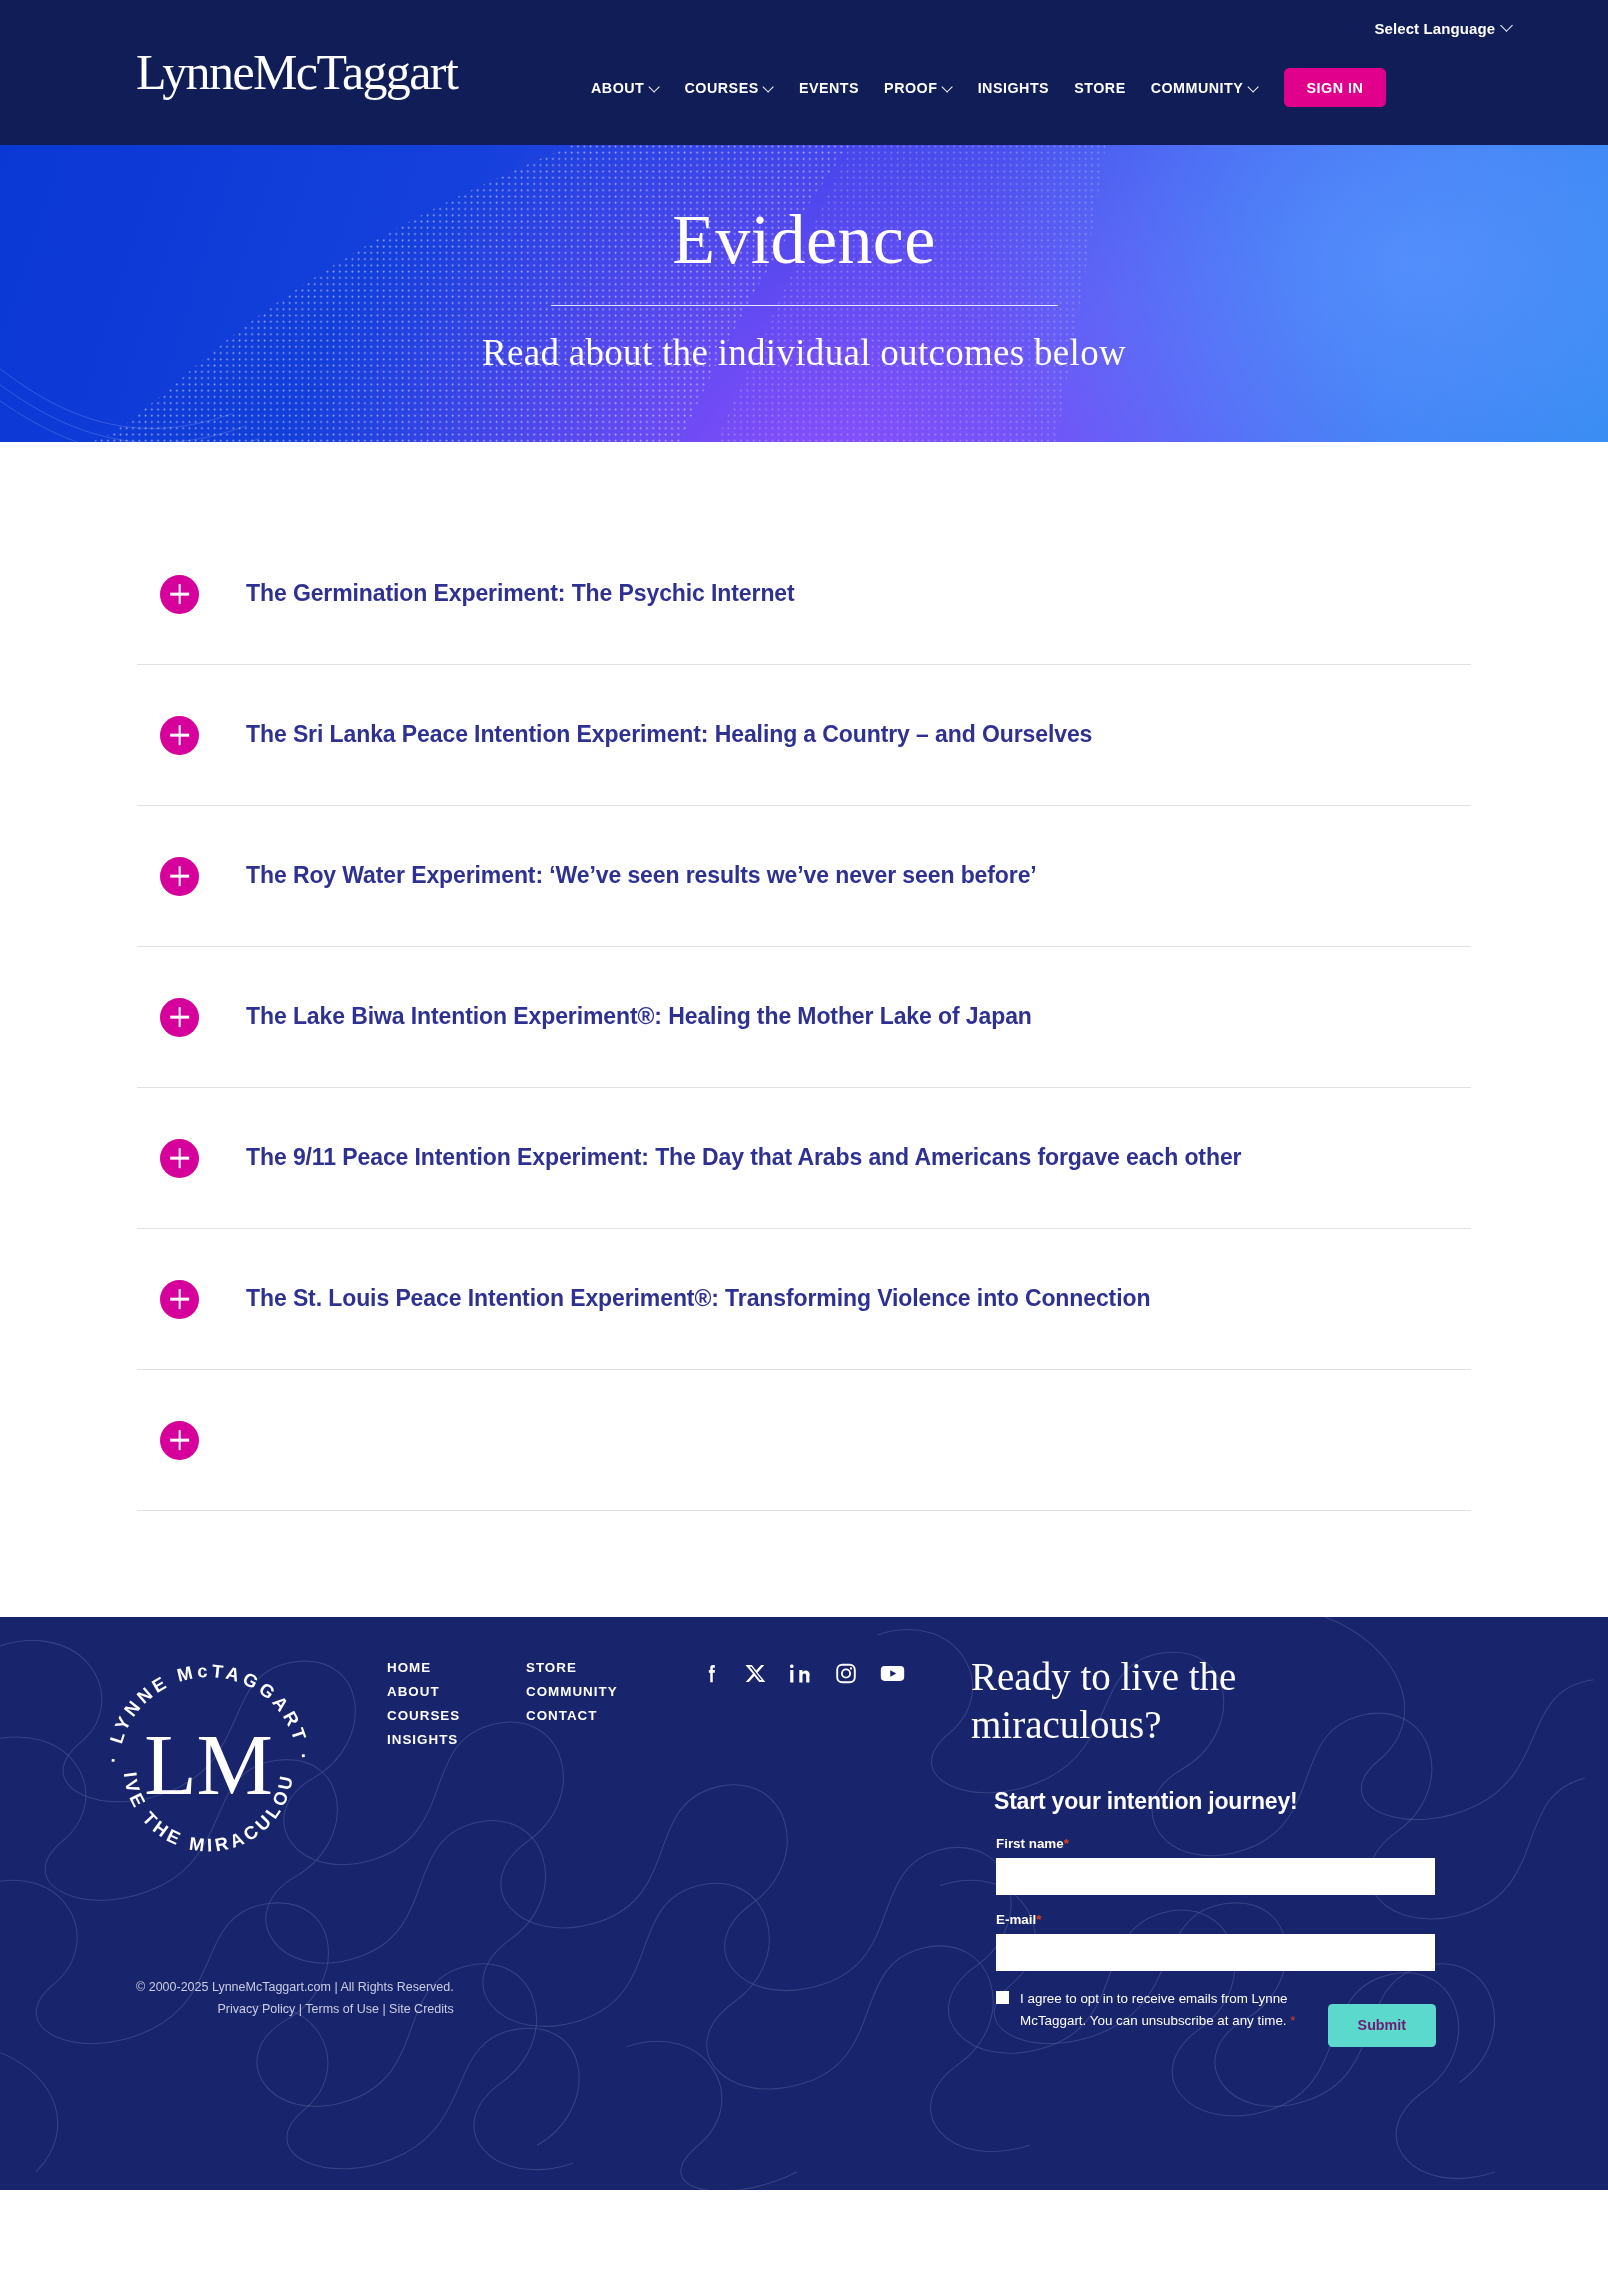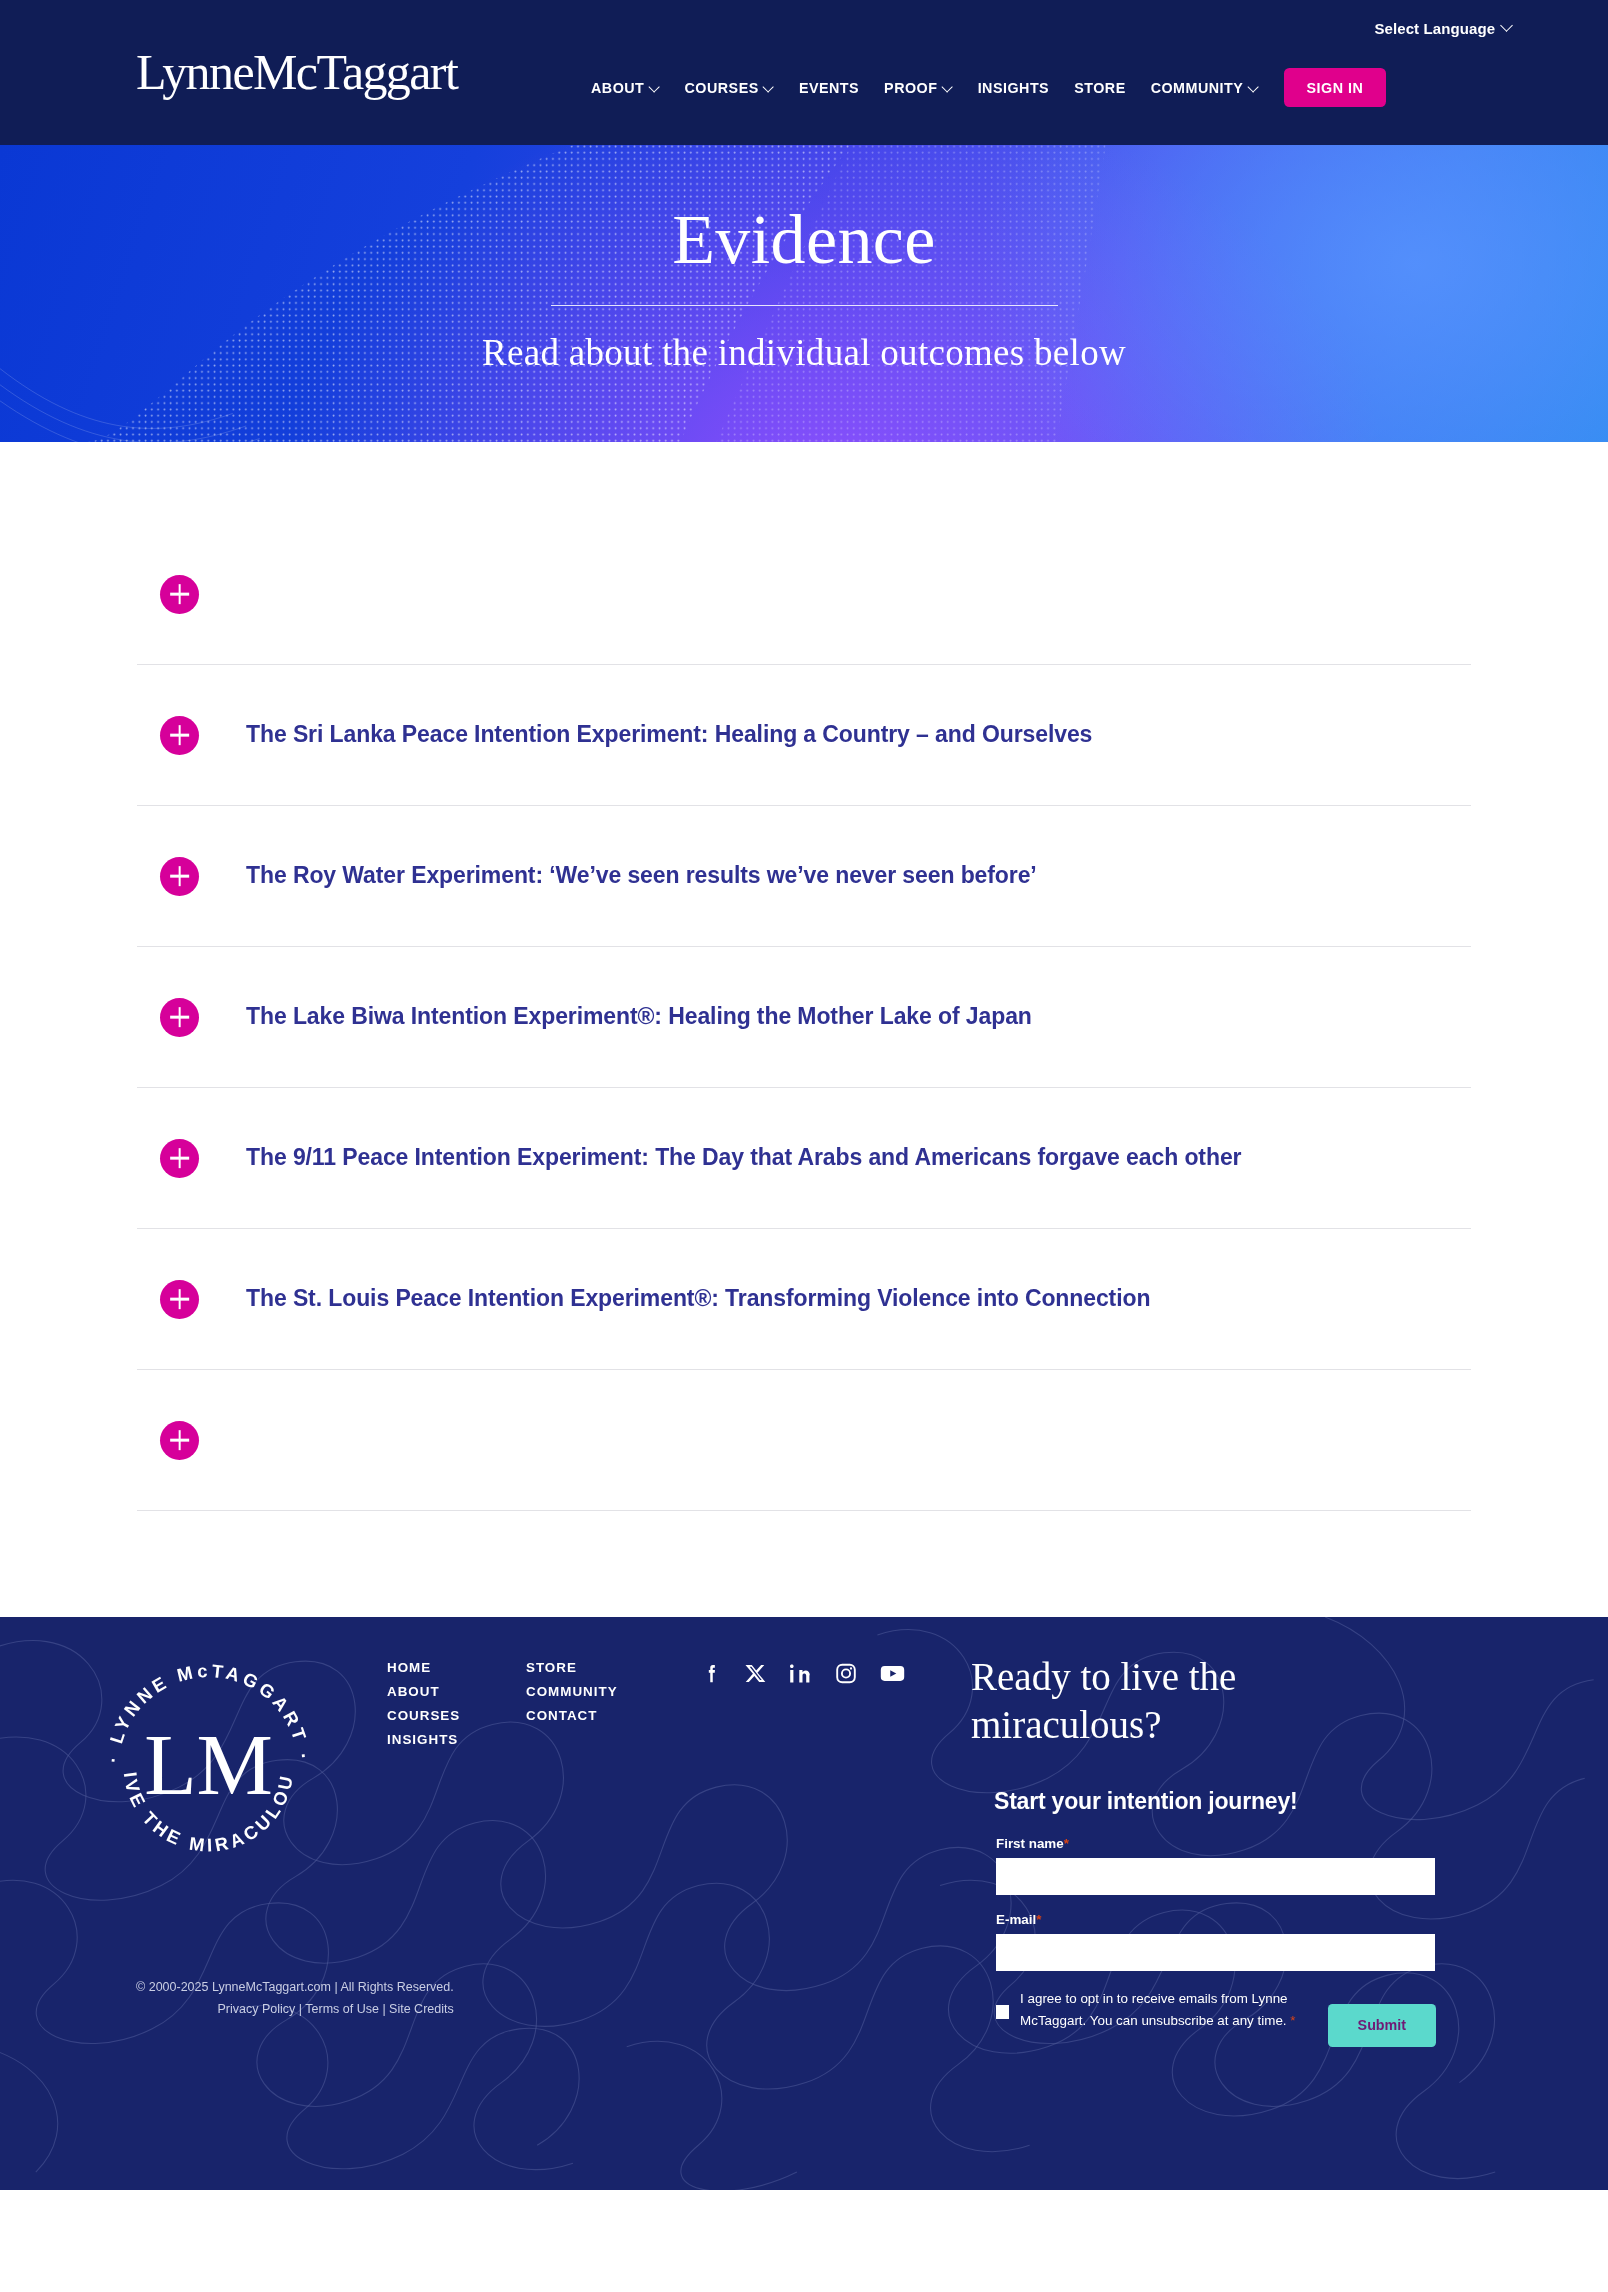--- a/index.html
+++ b/index.html
@@ -241,21 +241,21 @@
     border:none;
     outline:none;
     font-family:"Liberation Sans", sans-serif;
     font-size:13.4px;
     color:#18246B;
     padding:0 9px;
     margin-bottom:17px;
   }
   .check-row {
     display:flex;
-    align-items:center;
+    align-items:flex-start;
     gap:10.7px;
     width:358px;
   }
   .check-row input[type=checkbox]{
     width:13.4px; height:13.4px;
     margin-top:2.7px;
     flex:0 0 auto;
     appearance:none;
     -webkit-appearance:none;
     background:#ffffff;
@@ -360,20 +360,21 @@
     <div class="hero-rule"></div>
     <h2>Read about the individual outcomes below</h2>
   </div>
 </div>
 
 <div class="main">
   <div class="acc-wrap">
 
     <div class="acc-item">
       <div class="plus-btn"></div>
+      <div class="acc-title">The Germination Experiment: The Psychic Internet</div>
     </div>
 
     <div class="acc-item">
       <div class="plus-btn"></div>
       <div class="acc-title">The Sri Lanka Peace Intention Experiment: Healing a Country – and Ourselves</div>
     </div>
 
     <div class="acc-item">
       <div class="plus-btn"></div>
       <div class="acc-title">The Roy Water Experiment: ‘We’ve seen results we’ve never seen before’</div>

